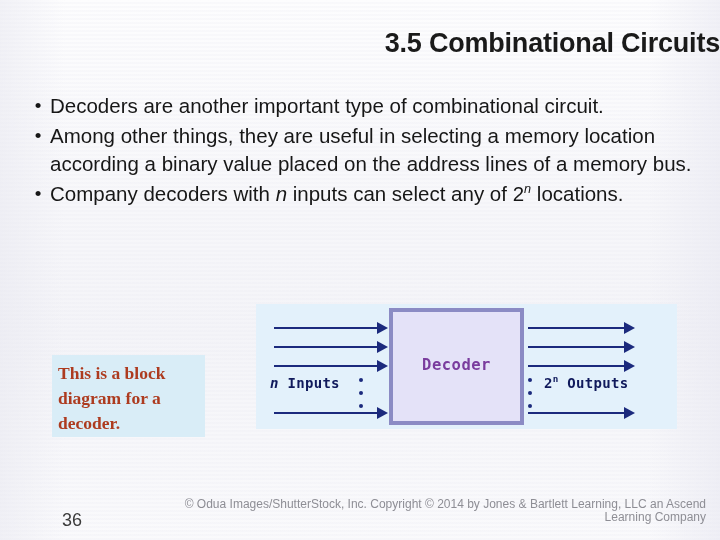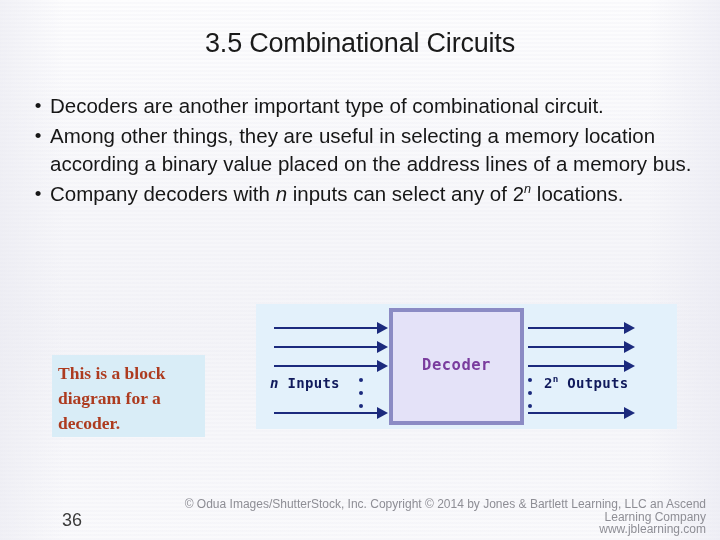--- a/index.html
+++ b/index.html
@@ -49,23 +49,23 @@
       rgba(255,255,255,0) 90%,
       rgba(230,230,240,0.55) 100%);
     z-index: 4;
   }
 
   .slide-title {
     position: absolute;
     left: 0;
     top: 28px;
     width: 720px;
-    text-align: center;
+    text-align: right;
     font-size: 27px;
-    font-weight: 400;
+    font-weight: 700;
     letter-spacing: -0.2px;
     color: #1a1a1a;
     z-index: 5;
   }
 
   .body-block {
     position: absolute;
     left: 26px;
     top: 92px;
     width: 672px;
@@ -283,16 +283,15 @@
     <div class="diagram-label" id="label-inputs"><span class="it">n</span><span> Inputs</span></div>
 
     <div class="diagram-label" id="label-outputs"><span>2</span><sup>n</sup><span> Outputs</span></div>
 
   </div>
 
   <div class="page-number">36</div>
 
   <div class="footer-credit">
     <div>© Odua Images/ShutterStock, Inc. Copyright © 2014 by Jones &amp; Bartlett Learning, LLC an Ascend Learning Company</div>
-    <div>www.jblearning.com</div>
   </div>
 
 </div>
 
 </body></html>

